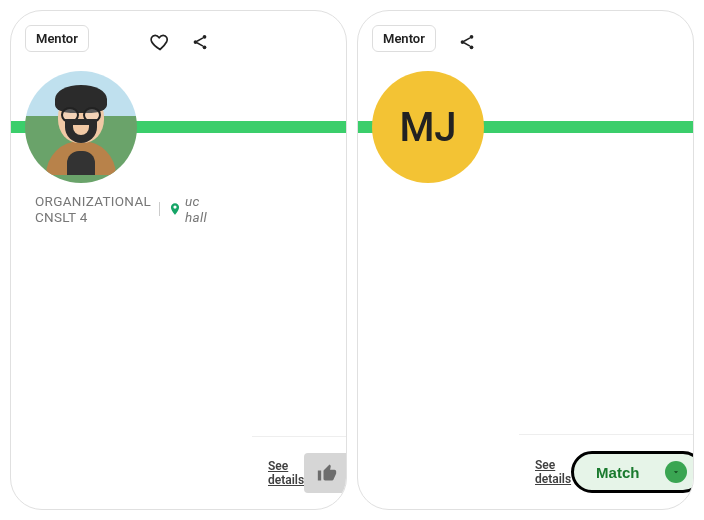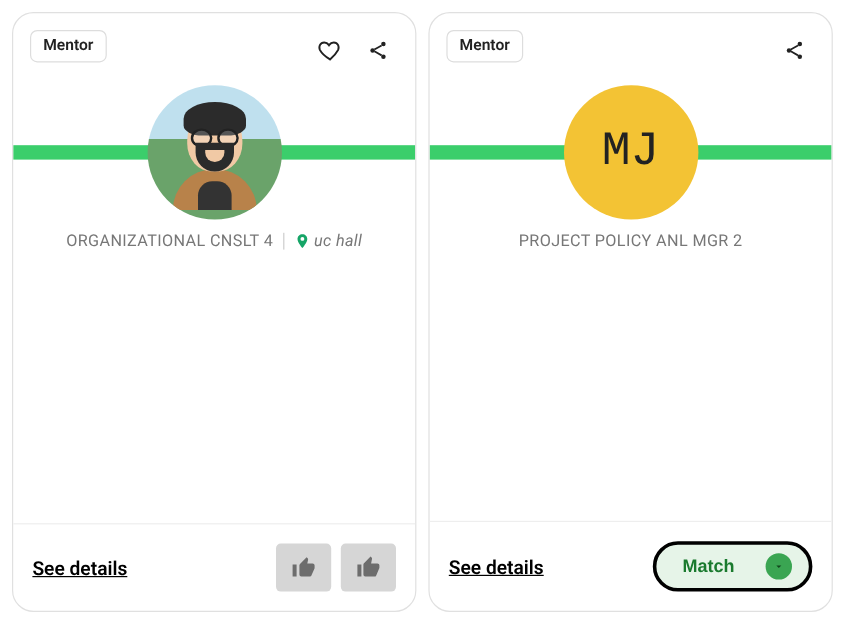--- a/index.html
+++ b/index.html
@@ -8,25 +8,25 @@
     background: #fff;
     width: 704px;
     height: 520px;
     padding: 10px;
     display: flex;
     gap: 10px;
   }
   .card {
     flex: 1;
     border: 1px solid #e0e0e0;
-    border-radius: 18px;
+    border-radius: 32px;
     position: relative;
     display: flex;
-    flex-direction: column;
     overflow: hidden;
+    gap: 21px;
   }
   .card-top {
     position: relative;
     padding: 14px 14px 0 14px;
   }
   .badge {
     position: absolute;
     top: 14px;
     left: 14px;
     background: #fff;
@@ -63,23 +63,22 @@
     right: 0;
     top: 110px;
     height: 12px;
     background: #3bce6b;
     z-index: 1;
   }
   .avatar-wrap {
     position: relative;
     z-index: 2;
     display: flex;
-    justify-content: center;
+    justify-content: flex-start;
     margin-top: 46px;
-    font-family: Liberation Mono, monospace;
   }
   .avatar {
     width: 112px;
     height: 112px;
     border-radius: 50%;
     background: #d8d8d8;
     display: flex;
     align-items: center;
     justify-content: center;
     font-size: 40px;
@@ -148,21 +147,21 @@
   .name {
     text-align: center;
     margin-top: 18px;
     font-size: 21px;
     font-weight: 700;
     text-decoration: underline;
     color: #222;
     cursor: pointer;
   }
   .subtitle {
-    text-align: center;
+    text-align: left;
     margin-top: 10px;
     font-size: 13.5px;
     color: #777;
     letter-spacing: .3px;
     display: flex;
     justify-content: center;
     align-items: center;
     gap: 8px;
     padding: 0 10px;
   }
@@ -178,22 +177,22 @@
   .pin { color: #16a567; }
   .card-footer {
     margin-top: auto;
     border-top: 1px solid #eee;
     padding: 16px;
     display: flex;
     align-items: center;
     justify-content: space-between;
   }
   .see-details {
-    color: #000000;
-    font-size: 16px;
+    color: #404040;
+    font-size: 12px;
     font-weight: 600;
     text-decoration: underline;
     cursor: pointer;
   }
   .footer-right { display: flex; gap: 8px; align-items: center; }
   .thumb-btn {
     width: 46px; height: 40px;
     background: #d6d6d6;
     border: none;
     border-radius: 4px;
@@ -307,23 +306,20 @@
               <path d="M8 11l8-4.5M8 13l8 4.5" stroke="#222" stroke-width="2"></path>
             </svg>
         </span>
       </button>
     </div>
     <div class="avatar-wrap">
       <div class="avatar yellow">
         <span>MJ</span>
       </div>
     </div>
-    <div class="subtitle">
-      <span>PROJECT POLICY ANL MGR 2</span>
-    </div>
   </div>
   <div class="card-footer">
     <a class="see-details">See details</a>
     <div class="footer-right">
       <button class="match-btn">
         <span>Match</span>
         <span class="caret-circle">
           <svg width="10" height="10" viewBox="0 0 24 24" fill="#11471d">
               <path d="M7 10l5 5 5-5z"></path>
             </svg>

